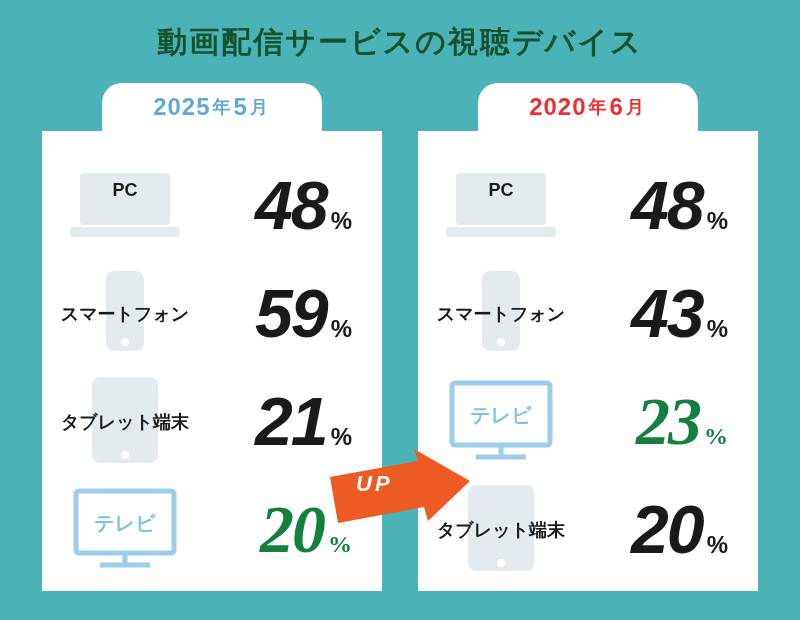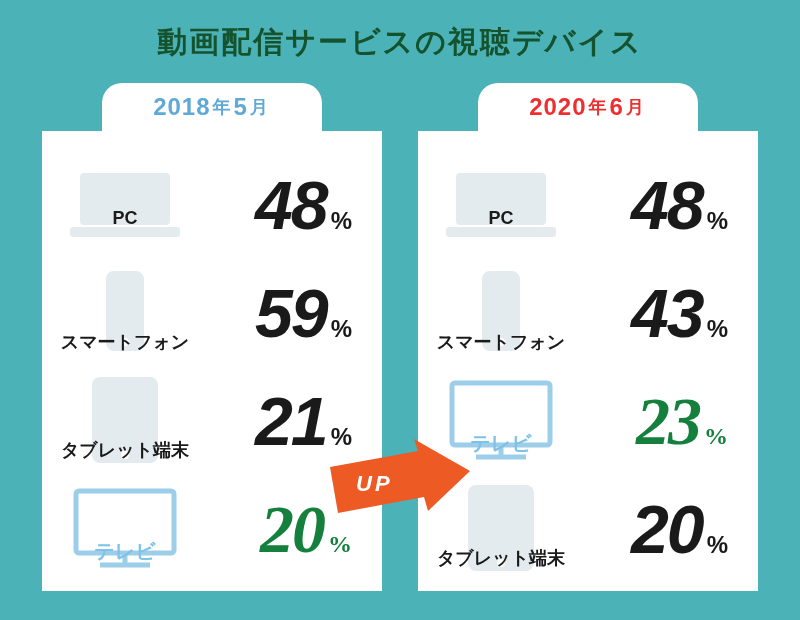--- a/index.html
+++ b/index.html
@@ -67,21 +67,20 @@
     align-items: center;
     justify-content: center;
   }
   .icon-label {
     position: absolute;
     font-size: 18px;
     font-weight: 700;
     color: #1a1a1a;
     white-space: nowrap;
     text-align: center;
-    margin-top: 28px;
   }
   .icon-label.tv-blue { color: #7fc2e8; font-size: 20px; }
   .value {
     flex: 1;
     text-align: right;
     padding-right: 12px;
     display: flex;
     align-items: baseline;
     justify-content: flex-end;
   }
@@ -106,21 +105,21 @@
   
   .arrow {
     position: absolute;
     left: 50%;
     top: 360px;
     transform: translateX(-50%);
     width: 140px;
     height: 80px;
     z-index: 10;
     display: flex;
-    align-items: flex-end;
+    align-items: flex-start;
     justify-content: center;
   }
   .arrow-text {
     position: absolute;
     color: #fff;
     font-size: 22px;
     font-weight: 800;
     letter-spacing: 3px;
     left: 26px;
     top: 28px;
@@ -129,21 +128,21 @@
 </style>
 </head>
 <body>
 
 <div class="title">動画配信サービスの視聴デバイス</div>
 
 <div class="panels">
 
   <div class="panel">
     <div class="tab tab-left">
-      <span class="y">2018</span>
+      <span class="y">2025</span>
       <span class="u">年</span>
       <span class="y">5</span>
       <span class="u">月</span>
     </div>
     <div class="body">
 
       <div class="row">
         <div class="icon-wrap">
           <svg width="110" height="80" viewBox="0 0 110 80">
             <rect x="10" y="8" width="90" height="52" rx="4" fill="#e4ebef"></rect>

